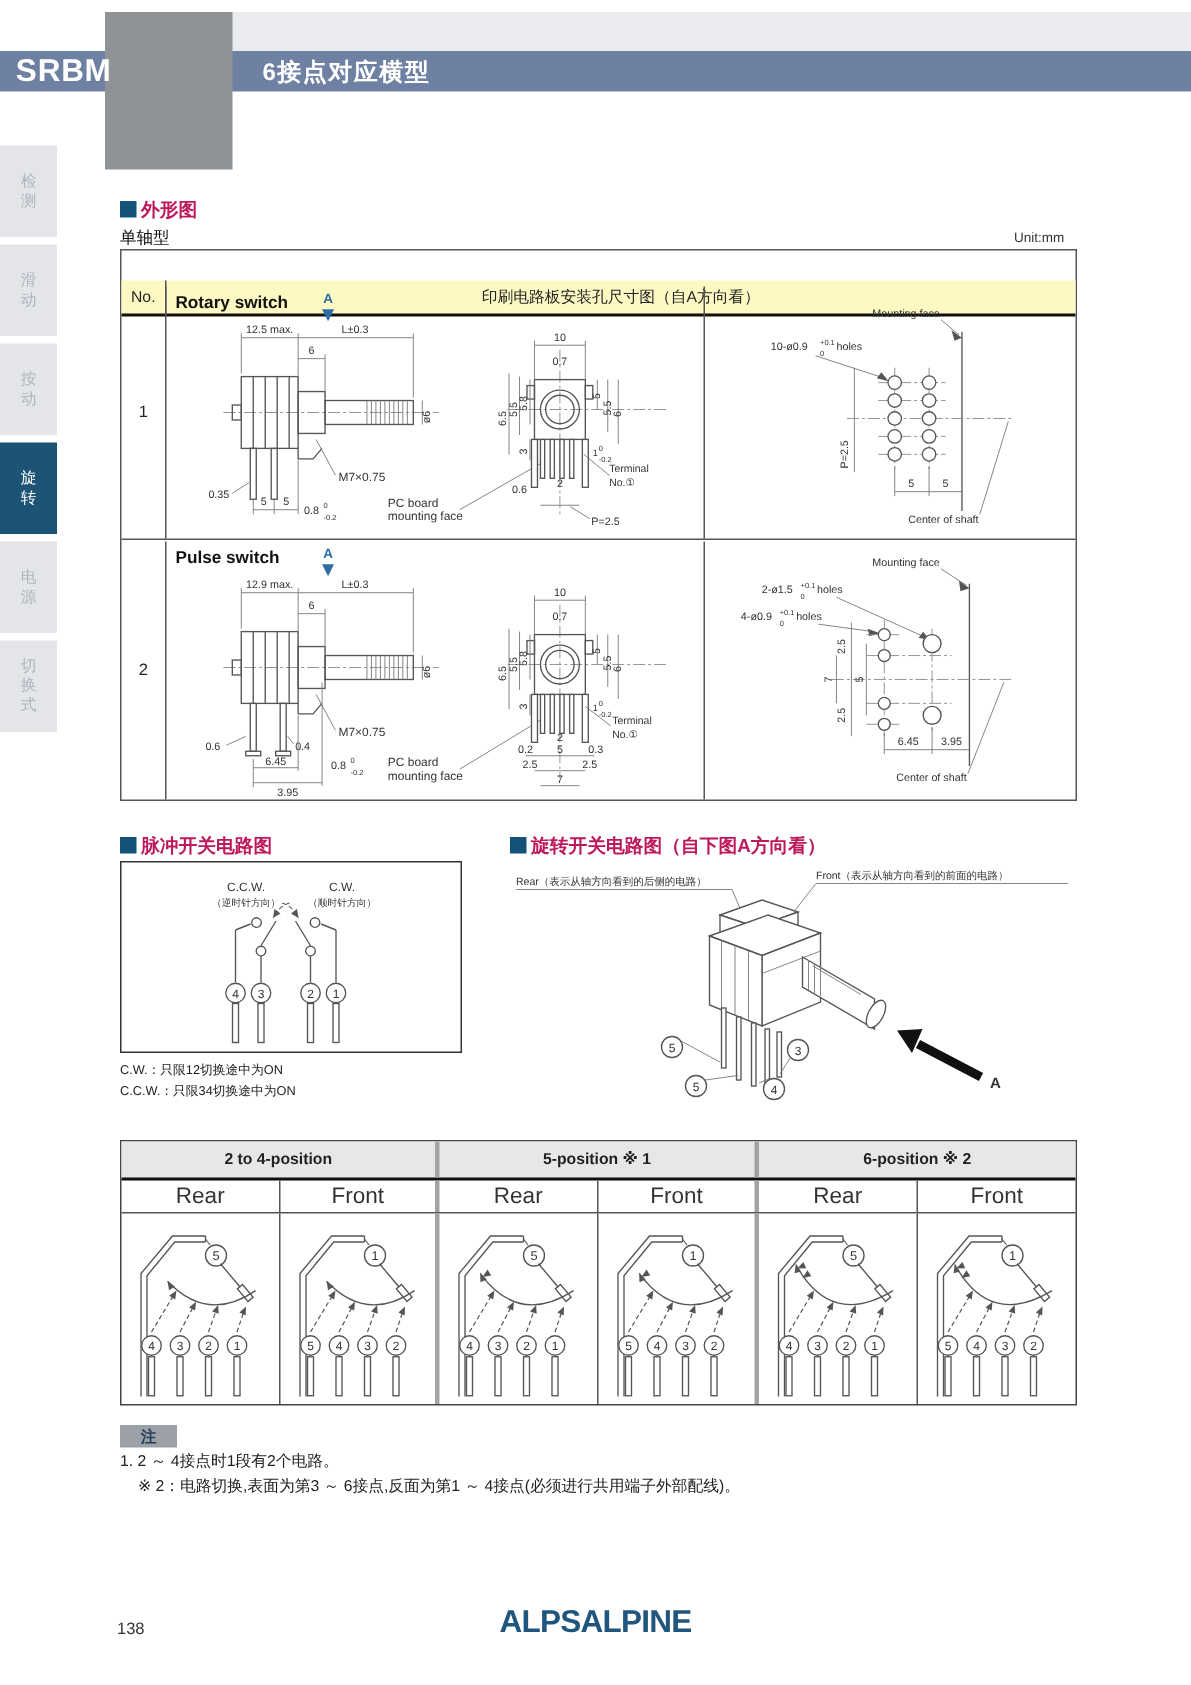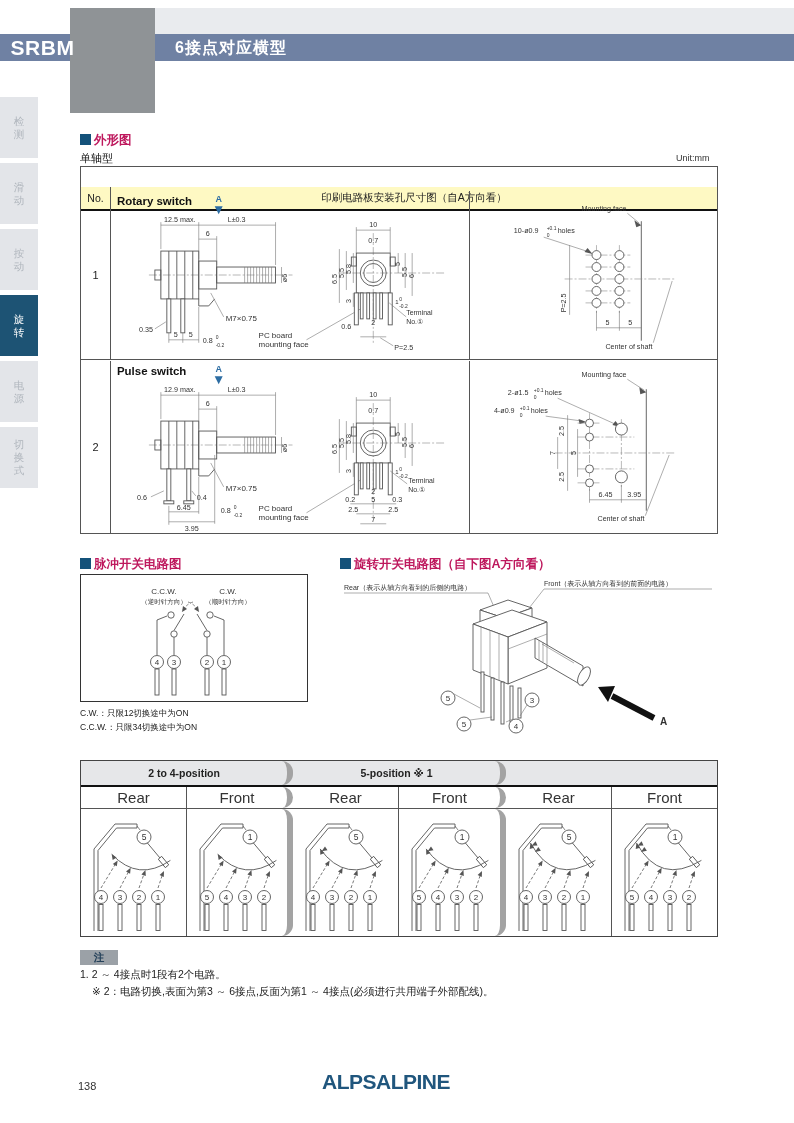--- a/index.html
+++ b/index.html
@@ -52,28 +52,28 @@
   .pulsebox{left:80px;top:574px;}
   .pulsenotes{font-size:8.5px;color:#222;line-height:14px;}
   
   .ptable{left:80px;top:760px;width:638px;border:1px solid #444;box-sizing:border-box;}
   .prow{display:flex;}
   .pgh{height:24px;background:#e6e7e9;border-bottom:2px solid #111;font-weight:bold;font-size:10.5px;}
   .pgh div{display:flex;align-items:center;justify-content:center;box-sizing:border-box;}
   .psub{height:21px;border-bottom:1px solid #555;font-size:15px;color:#333;}
   .psub div{display:flex;align-items:center;justify-content:center;box-sizing:border-box;}
   .pbody div.pcell{box-sizing:border-box;}
-  .bR{border-right:1px solid #555;} .bR2{border-right:6px solid #a3a3a3;border-radius:11px;}
+  .bR{border-right:1px solid #555;} .bR2{border-right:3px solid #a3a3a3;}
   
   .notebadge{left:80px;top:950px;width:38px;height:15px;background:#9ba1a7;color:#25415a;font-weight:bold;font-size:10.5px;display:flex;align-items:center;justify-content:center;}
   .notelines{left:80px;top:966px;font-size:10.5px;color:#222;line-height:16.5px;width:620px;}
   .notelines .sub{padding-left:12px;}
   
   .pagenum{left:34px;top:1080px;font-size:11px;color:#333;margin-left:44px;}
-  .logo{left:386px;top:1070px;transform:translateX(-50%);font-size:21px;font-weight:bold;color:#20567d;letter-spacing:-.5px;transform-origin:center;}
+  .logo{left:397px;top:1070px;transform:translateX(-50%);font-size:21px;font-weight:bold;color:#20567d;letter-spacing:-.5px;transform-origin:center;}
 </style>
 </head>
 <body>
 
 <div class="abs topstrip"></div>
 <div class="abs band"></div>
 <div class="abs bandtitle">6接点对应横型</div>
 <div class="abs modelbox"></div>
 <div class="abs modeltext">SRBM</div>
 
@@ -555,20 +555,21 @@
     <line x1="314" y1="144" x2="272" y2="122" stroke="#111" stroke-width="6"></line>
     <polygon fill="#111" points="258,113 275,112 268,128"></polygon>
     <text x="320" y="151" style="font-size:10px;font-weight:bold">A</text>
   </svg>
 </div>
 
 <div class="abs ptable">
   <div class="prow pgh">
     <div style="width:212px" class="bR2">2 to 4-position</div>
     <div style="width:213px" class="bR2">5-position ※ 1</div>
+    <div style="flex:1">6-position ※ 2</div>
   </div>
   <div class="prow psub">
     <div style="width:106px" class="bR">Rear</div>
     <div style="width:106px" class="bR2">Front</div>
     <div style="width:106px" class="bR">Rear</div>
     <div style="width:107px" class="bR2">Front</div>
     <div style="width:106px" class="bR">Rear</div>
     <div style="flex:1">Front</div>
   </div>
   <div class="prow pbody" id="pos-body">

